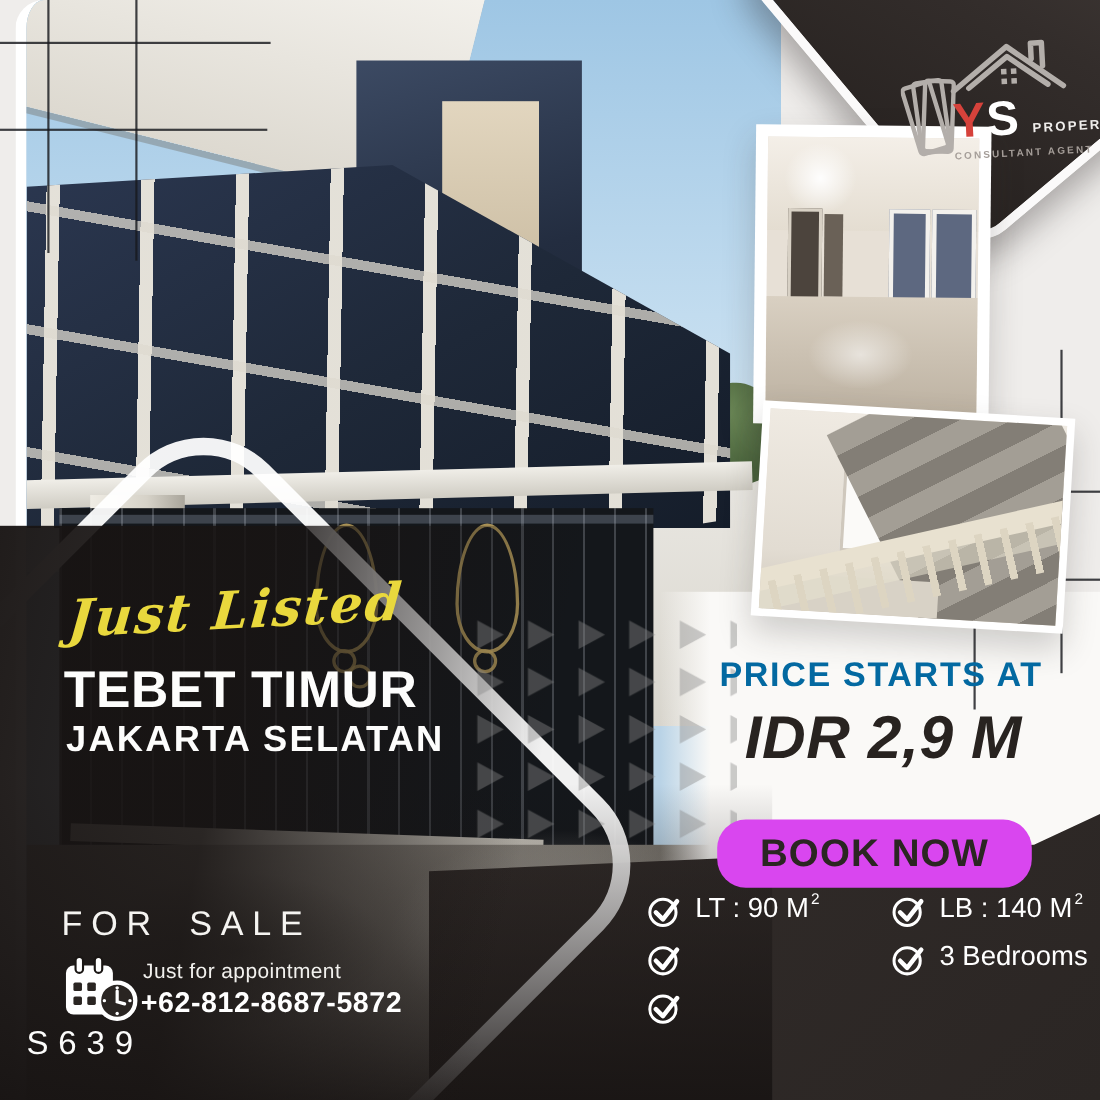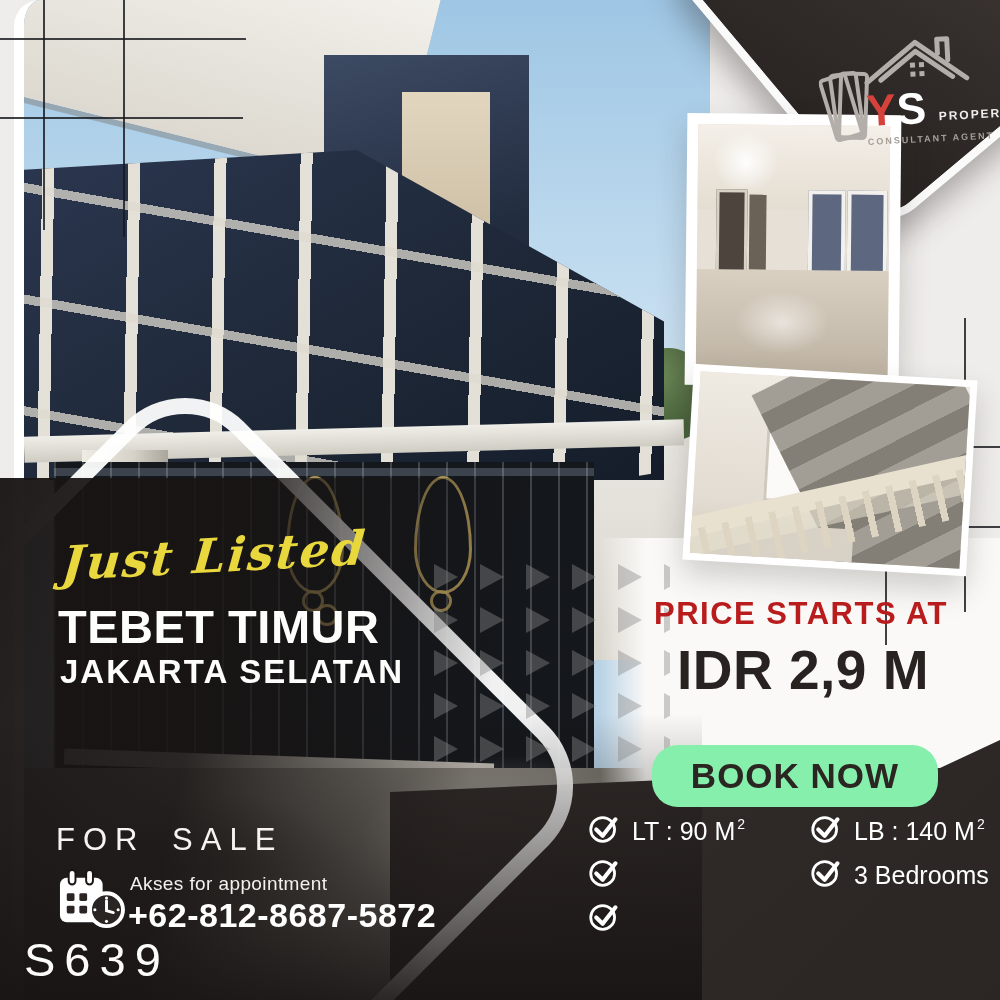--- a/index.html
+++ b/index.html
@@ -85,31 +85,31 @@
   .logo .tagline{position:absolute;left:30px;top:96px;font-size:9px;font-weight:700;letter-spacing:2px;color:#a59e99;}
 
   
   .just-listed{left:62px;top:528px;z-index:10;color:#e9d83d;
     font-family:"DejaVu Serif",serif;font-style:italic;font-weight:700;font-size:47px;
     transform:rotate(-3deg) skewX(-8deg);letter-spacing:2px;}
   .loc-title{left:58px;top:599px;z-index:10;color:#fdfdfc;font-size:47px;font-weight:800;letter-spacing:.5px;}
   .loc-sub{left:60px;top:653px;z-index:10;color:#fdfdfc;font-size:33px;font-weight:800;letter-spacing:2px;}
   .for-sale{left:56px;top:778px;z-index:10;color:#f5f4f1;font-size:31px;font-weight:400;letter-spacing:8px;word-spacing:10px;margin-top:44px;}
   .contact-label{left:130px;top:873px;z-index:10;color:#f2f1ee;font-size:19px;font-weight:400;letter-spacing:.4px;}
-  .contact-phone{left:128px;top:896px;z-index:10;color:#fff;font-size:34px;font-weight:800;letter-spacing:.5px;cursor:pointer;}
+  .contact-phone{left:128px;top:896px;z-index:10;color:#fff;font-size:26px;font-weight:800;letter-spacing:.5px;cursor:pointer;}
   .cal-icon{left:56px;top:868px;z-index:10;}
-  .code{left:24px;top:932px;z-index:10;color:#fcfcfb;font-size:47px;font-weight:400;letter-spacing:9px;text-align:center;}
-
-  .price-label{left:654px;top:596px;z-index:10;color:#b91c1c;font-size:31px;font-weight:600;letter-spacing:1.5px;}
-  .price-value{left:658px;top:638px;width:290px;text-align:center;z-index:10;color:#282320;font-size:55px;font-weight:900;letter-spacing:.5px;}
-  .cta{left:652px;top:745px;width:286px;height:62px;z-index:10;background:#86efac;border:none;border-radius:26px;
+  .code{left:24px;top:932px;z-index:10;color:#fcfcfb;font-size:30px;font-weight:400;letter-spacing:9px;text-align:center;}
+
+  .price-label{left:654px;top:596px;z-index:10;color:#0369a1;font-size:31px;font-weight:600;letter-spacing:1.5px;}
+  .price-value{left:658px;top:638px;width:290px;text-align:center;z-index:10;color:#282320;font-size:55px;font-weight:900;letter-spacing:.5px;font-style:italic;}
+  .cta{left:652px;top:745px;width:286px;height:62px;z-index:10;background:#d946ef;border:none;border-radius:26px;
     color:#2b2622;font-family:"Liberation Sans",sans-serif;font-size:35px;font-weight:800;letter-spacing:1px;cursor:pointer;}
 
   .features{left:588px;top:812px;width:405px;z-index:10;display:grid;grid-template-columns:222px 180px;row-gap:11px;column-gap:0;}
-  .feat{display:flex;gap:11px;align-items:flex-end;color:#fff;font-size:25px;font-weight:500;line-height:1.08;}
+  .feat{display:flex;gap:11px;align-items:flex-start;color:#fff;font-size:25px;font-weight:500;line-height:1.08;}
   .feat .txt{max-width:136px;}
   .feat sup{font-size:14px;position:relative;top:-2px;left:2px;}
 </style>
 </head>
 <body>
 
 <div class="canvas">
 
   <div class="abs photo-main">
     <div class="abs ph-sky"></div>
@@ -235,21 +235,21 @@
     <g stroke="#fff" stroke-width="3" stroke-linecap="round" fill="none">
       <path d="M52 34 L52 44 L59 46"></path>
     </g>
     <g fill="#fff">
       <circle cx="52" cy="31" r="1.6"></circle>
         <circle cx="64" cy="43" r="1.6"></circle>
       <circle cx="52" cy="55" r="1.6"></circle>
         <circle cx="40" cy="43" r="1.6"></circle>
     </g>
   </svg>
-  <div class="abs contact-label">Akses for appointment</div>
+  <div class="abs contact-label">Just for appointment</div>
   <div class="abs contact-phone">+62-812-8687-5872</div>
 
   <div class="abs code">S639</div>
 
   <div class="abs price-label">PRICE STARTS AT</div>
   <div class="abs price-value">IDR 2,9 M</div>
   <button class="abs cta">BOOK NOW</button>
 
   <div class="abs features">
     <div class="feat">

